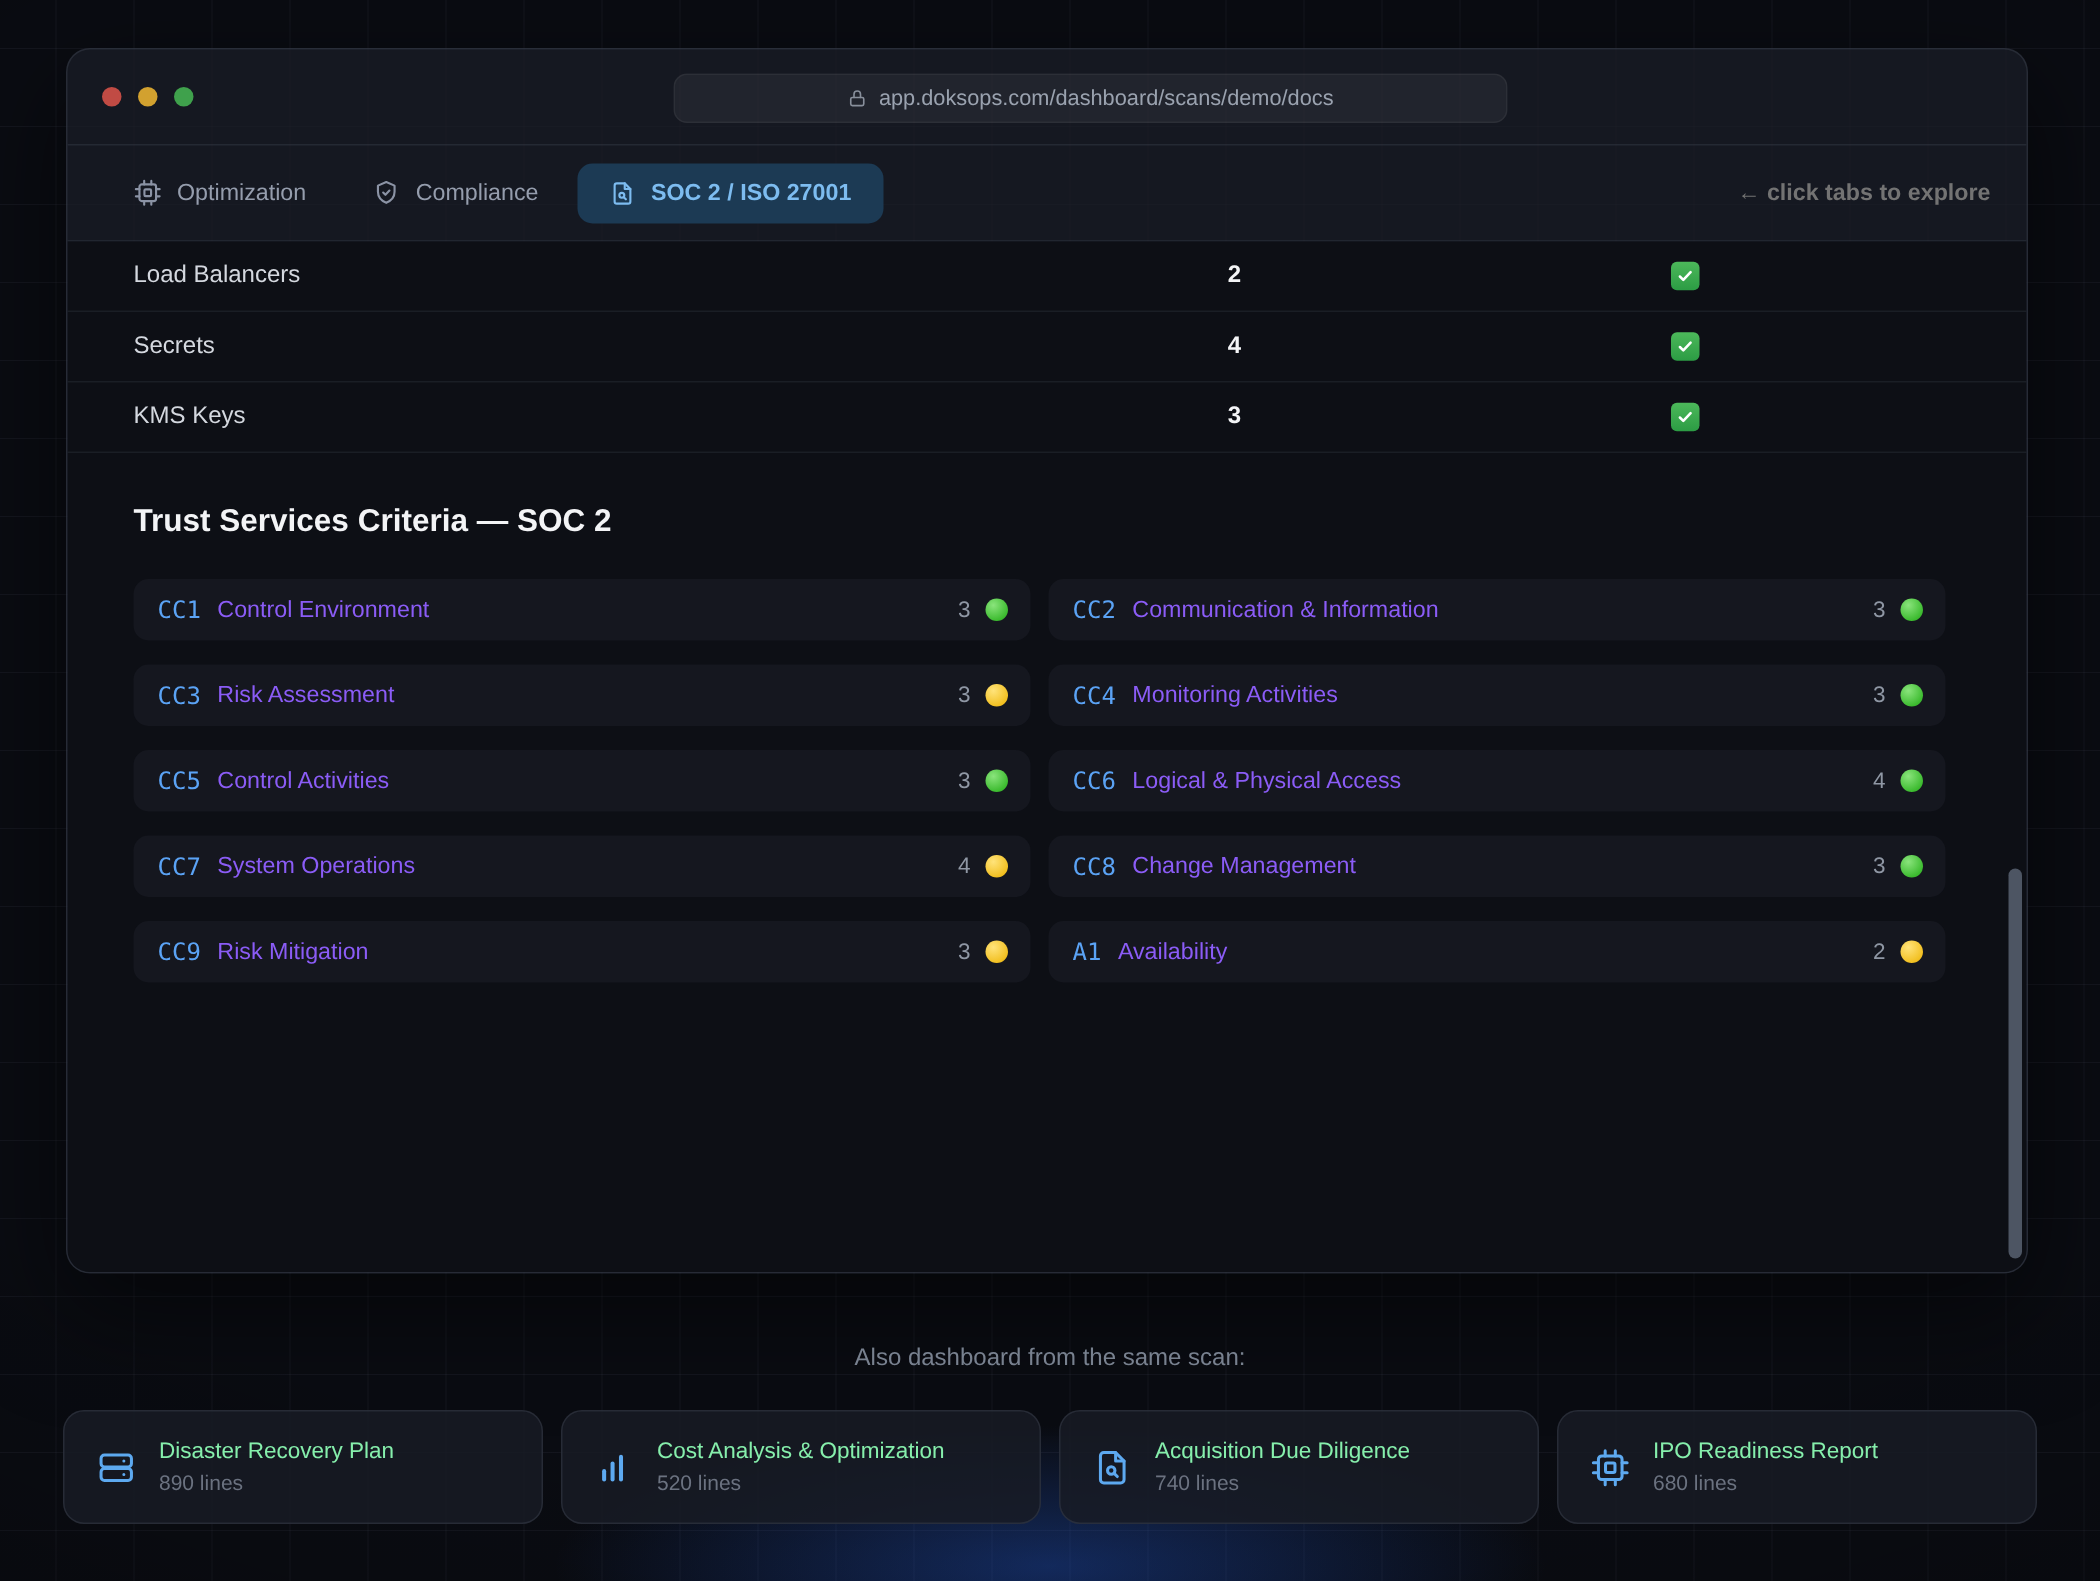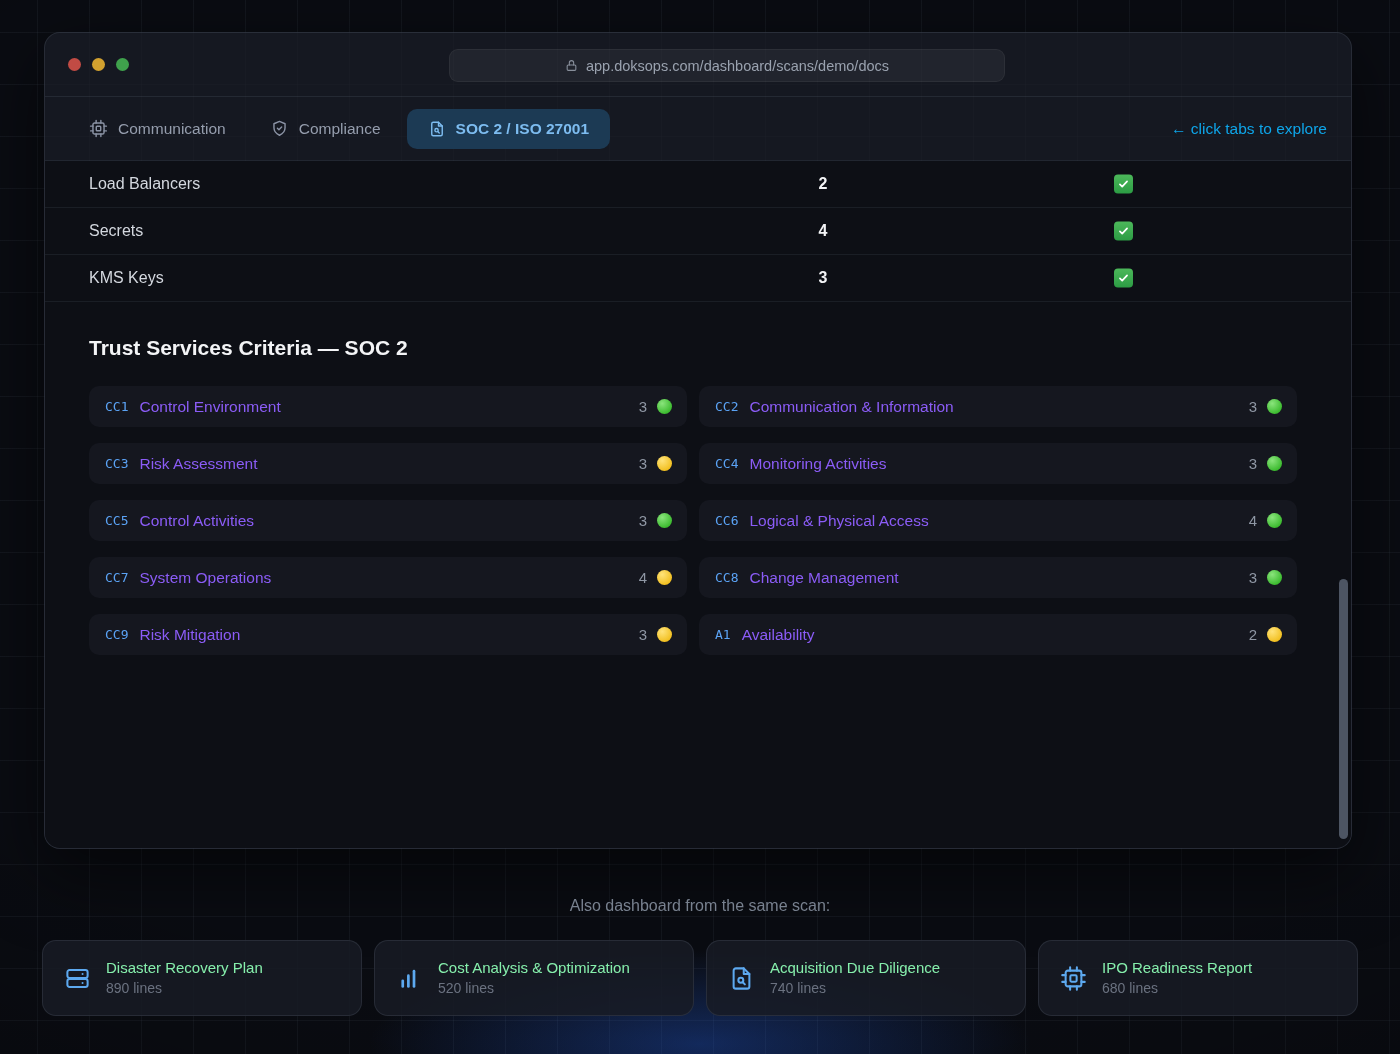--- a/index.html
+++ b/index.html
@@ -46,42 +46,42 @@
   .tabbar { height:64px; display:flex; align-items:center;
     padding:0 24px 0 44px;
     border-bottom:1px solid rgba(148,163,184,0.10); }
   .tab { display:flex; align-items:center; gap:10px; color:#959dad;
     font-size:15.5px; cursor:pointer; }
   .tab + .tab { margin-left:44px; }
   .tab .t-ico { display:flex; color:#8b93a5; }
   .tab.active { margin-left:26px; background:#1c3a54; color:#7dbcf0;
     padding:11px 21px; border-radius:10px; font-weight:600; }
   .tab.active .t-ico { color:#7dbcf0; }
-  .tab-hint { margin-left:auto; color:#0ea5e9; font-size:15.5px; }
+  .tab-hint { margin-left:auto; color:#737373; font-size:15.5px;font-weight:bold; }
 
   
   .content { position:relative; height:688px; background:#0d0f15; }
   .t-row { position:relative; height:47px;
     border-bottom:1px solid rgba(148,163,184,0.10); }
   .t-label { position:absolute; left:44px; top:50%; transform:translateY(-50%);
     font-size:16px; color:#d4d8df; }
   .t-count { position:absolute; left:758px; width:40px; top:50%; transform:translateY(-50%);
     text-align:center; font-size:16px; font-weight:700; color:#f3f4f6; }
   .t-check { position:absolute; left:1069px; top:50%; transform:translateY(-50%);
     width:19px; height:19px; border-radius:4px;
     background:linear-gradient(180deg,#4cb85a,#2c9c44);
     display:flex; align-items:center; justify-content:center; }
 
   .sec-heading { margin:34px 0 0 44px; font-size:21px; font-weight:700; color:#f3f4f6; }
 
   .crit-grid { display:grid; grid-template-columns:1fr 1fr; column-gap:12px; row-gap:16px;
     padding:26px 54px 0 44px; }
   .crit-card { height:41px; border-radius:10px; background:#15171f;
     display:flex; align-items:center; padding:0 15px 0 16px; }
-  .crit-code { font-family:"DejaVu Sans Mono", monospace; font-size:13px; color:#5ba3f5; }
+  .crit-code { font-family:"DejaVu Sans Mono", monospace; font-size:16px; color:#5ba3f5; }
   .crit-label { margin-left:11px; font-size:15.5px; color:#8b5cf6; }
   .crit-right { margin-left:auto; display:flex; align-items:center; gap:10px; }
   .crit-count { font-size:15px; color:#8f97a4; }
   .crit-dot { width:15px; height:15px; border-radius:50%; }
   .crit-card[data-status="green"]  .crit-dot {
     background:radial-gradient(circle at 35% 30%, #8ae47c, #3cbb2f 72%, #2ea525); }
   .crit-card[data-status="yellow"] .crit-dot {
     background:radial-gradient(circle at 35% 30%, #ffe37a, #f2c021 72%, #dfab12); }
 
   .scroll-thumb { position:absolute; right:3px; top:546px; width:9px; height:260px;
@@ -125,21 +125,21 @@
 
   <div class="tabbar">
     <div class="tab">
       <span class="t-ico">
         <svg width="19" height="19" viewBox="0 0 24 24" fill="none" stroke="currentColor" stroke-width="1.8" stroke-linecap="round" stroke-linejoin="round">
             <rect x="5" y="5" width="14" height="14" rx="2"></rect>
             <rect x="9.2" y="9.2" width="5.6" height="5.6" rx="1"></rect>
             <path d="M9 2v3M15 2v3M9 19v3M15 19v3M2 9h3M2 15h3M19 9h3M19 15h3"></path>
           </svg>
       </span>
-      <span>Communication</span>
+      <span>Optimization</span>
     </div>
     <div class="tab">
       <span class="t-ico">
         <svg width="19" height="19" viewBox="0 0 24 24" fill="none" stroke="currentColor" stroke-width="1.8" stroke-linecap="round" stroke-linejoin="round">
             <path d="M12 3l7 3v5.2c0 4.5-3 7.6-7 9.3-4-1.7-7-4.8-7-9.3V6z"></path>
             <path d="M9.4 11.8l1.9 1.9 3.4-3.5"></path>
           </svg>
       </span>
       <span>Compliance</span>
     </div>

